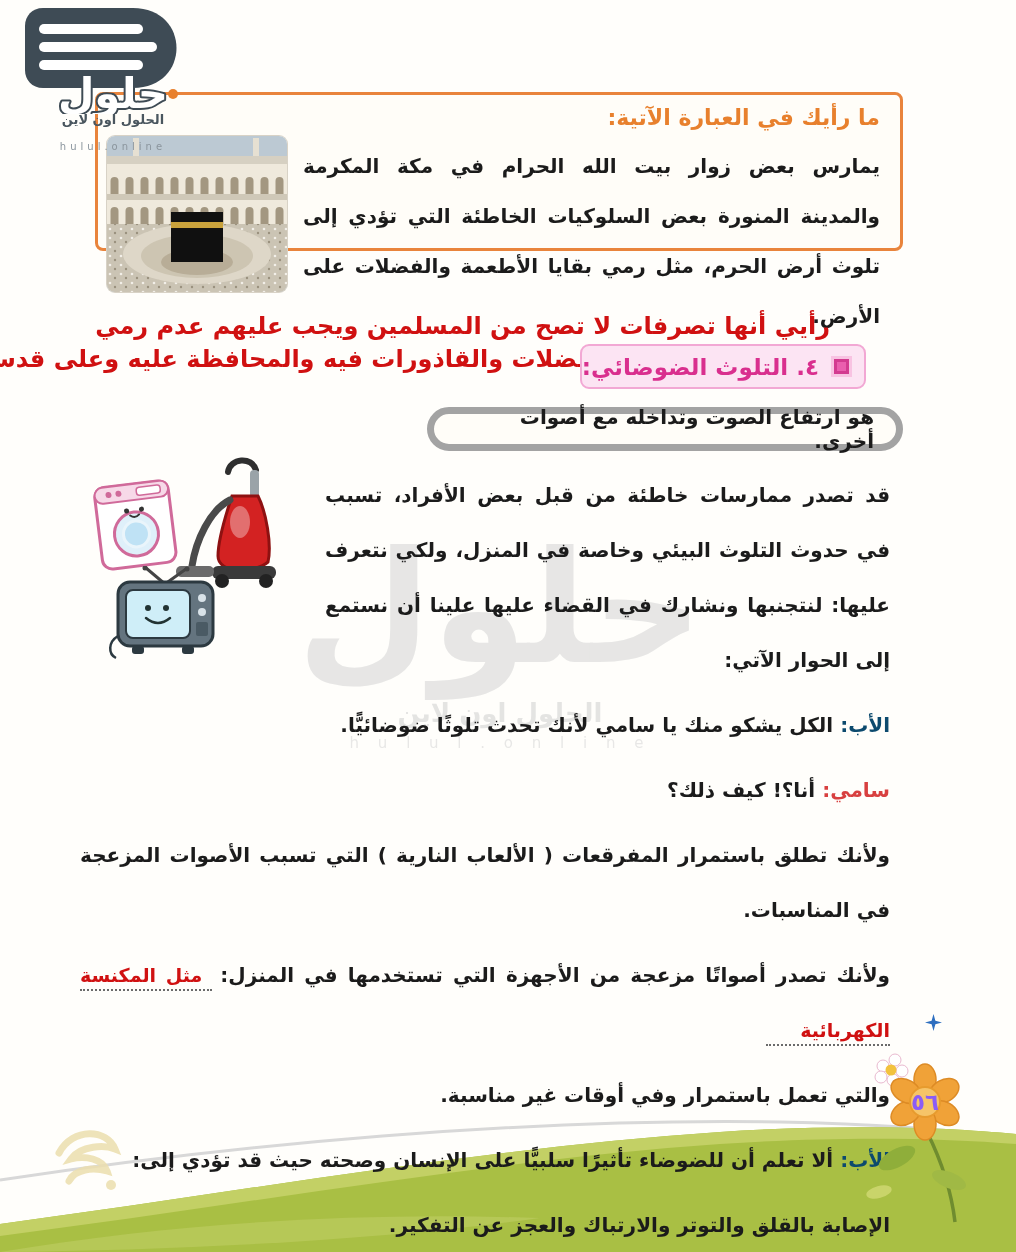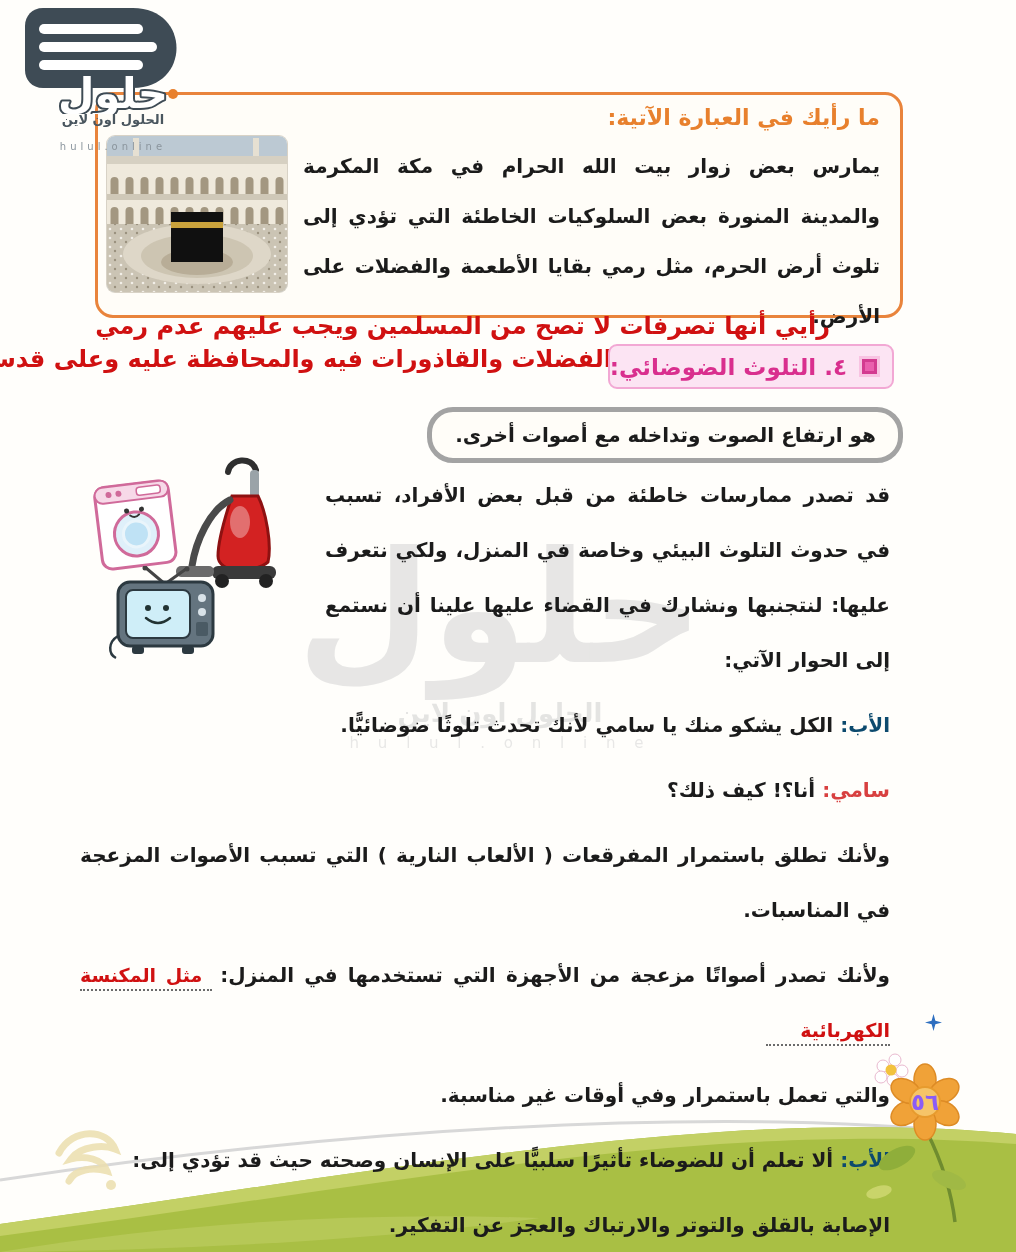--- a/index.html
+++ b/index.html
@@ -11,37 +11,37 @@
   .wm-word { font-size:155px; font-weight:700; color:#d4d4d4; line-height:1.15; }
   .wm-sub { font-size:26px; color:#cfcfcf; letter-spacing:3px; font-weight:700; }
   .wm-domain { font-size:15px; color:#d6d6d6; letter-spacing:7px; margin-top:6px; }
 
   
   .logo { position:absolute; left:8px; top:2px; width:210px; z-index:3; text-align:center; }
   .logo-sub { font-size:13px; color:#4a565f; font-weight:700; margin-top:-6px; direction:rtl; }
   .logo-domain { font-size:10px; color:#8b959d; letter-spacing:4px; margin-top:14px; }
 
   
-  .qbox { position:absolute; left:95px; top:92px; width:808px; height:226px; border:3px solid #e9843c; border-radius:18px; background:#fffdf8; z-index:2; }
+  .qbox { position:absolute; left:95px; top:92px; width:808px; height:159px; border:3px solid #e9843c; border-radius:8px; background:#fffdf8; z-index:2; }
   .qbox-title { position:absolute; top:10px; right:20px; color:#e8802d; font-size:22px; font-weight:700; direction:rtl; }
   .kaaba-wrap { position:absolute; left:9px; top:41px; width:180px; height:156px; border-radius:8px; overflow:hidden; box-shadow:0 0 0 1px #d8d2c6; }
   .qbox-text { position:absolute; top:46px; right:20px; left:205px; direction:rtl; font-size:20px; font-weight:700; color:#1b1b1b; line-height:50px; text-align:justify; }
 
   
   .answer-line { position:absolute; direction:rtl; white-space:nowrap; color:#d01111; font-weight:700; font-size:24px; z-index:2; }
   .answer-1 { top:312px; right:186px; }
   .answer-2 { top:345px; right:404px; }
 
   
-  .section-header { position:absolute; left:608px; top:344px; width:286px; height:45px; background:#fce4f3; border:2px solid #f2a8d4; border-radius:9px; z-index:2; display:flex; align-items:center; padding:0 12px; gap:12px; }
+  .section-header { position:absolute; left:580px; top:344px; width:286px; height:45px; background:#fce4f3; border:2px solid #f2a8d4; border-radius:9px; z-index:2; display:flex; align-items:center; padding:0 12px; gap:12px; }
   .section-square { width:21px; height:21px; background:#ea5fae; box-shadow:inset 0 0 0 3px #f8c3e2, inset 0 0 0 6px #d33b90; flex:0 0 auto; }
   .section-title { color:#d92f8e; font-size:23px; font-weight:700; white-space:nowrap; }
 
   
-  .defbox { position:absolute; left:427px; top:407px; width:476px; height:56px; border:5px solid #a3a3a3; border-radius:26px; background:#fffdf8; z-index:2; display:flex; align-items:center; padding:0 22px; }
+  .defbox { position:absolute; left:427px; top:407px; width:476px; height:44px; border:7px solid #a3a3a3; border-radius:26px; background:#fffdf8; z-index:2; display:flex; align-items:center; padding:0 22px; }
   .def-text { font-size:20px; font-weight:700; color:#1b1b1b; direction:rtl; }
 
   
   .body-text { position:absolute; left:70px; top:458px; width:830px; direction:rtl; z-index:2; font-size:20px; font-weight:700; color:#1b1b1b; line-height:55px; text-align:justify; }
   .body-text p { margin:10px; }
   .illustrations { float:left; width:255px; height:212px; position:relative; }
   .wash { position:absolute; left:18px; top:12px; }
   .vac  { position:absolute; left:100px; top:-8px; }
   .tv   { position:absolute; left:38px; top:108px; }
   .spk-father { color:#0c4a6e; }

